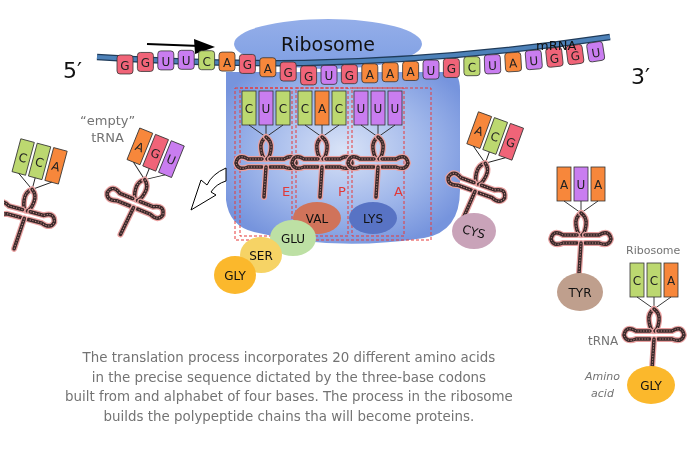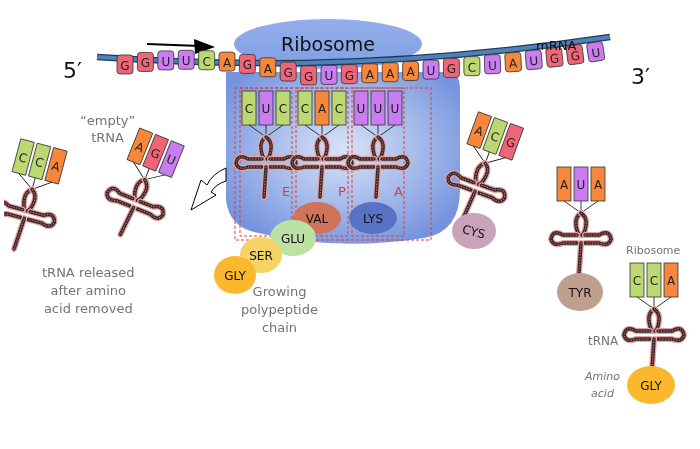--- a/index.html
+++ b/index.html
@@ -409,23 +409,21 @@
 
     <path d="M222,168 Q208,174 203,185 L197,180 L187,210 L212,195 L207,192 Q212,184 222,181 Z" fill="#ffffff" stroke="#000" stroke-width="1"></path>
 
     <text x="59" y="78" font-size="22" fill="#111">5′</text>
     <text x="627" y="84" font-size="22" fill="#111">3′</text>
     <text x="532" y="50" font-size="13" fill="#111">mRNA</text>
   </svg>
 
   <div class="lbl lbl-ml" style="left:76px; top:112px; font-size:13px;">“empty”
 tRNA</div>
-  <div class="lbl lbl-ml" style="left:38px; top:264px; font-size:13px; line-height:18px;">tRNA released
-after amino
-acid removed</div>
-  <div class="lbl lbl-ml" style="left:237px; top:283px; font-size:13px; line-height:18px;">Growing
-polypeptide
-chain</div>
   <div class="lbl" style="left:622px; top:244px; font-size:11px;">Ribosome</div>
   <div class="lbl" style="left:584px; top:334px; font-size:12px;">tRNA</div>
   <div class="lbl lbl-ml" style="left:581px; top:368px; font-size:11px; line-height:17px;font-style:italic;">Amino
 acid</div>
+  <div class="lbl lbl-ml" style="left:61px; top:348px; font-size:13.4px; line-height:19.5px;">The translation process incorporates 20 different amino acids
+in the precise sequence dictated by the three-base codons
+built from and alphabet of four bases. The process in the ribosome
+builds the polypeptide chains tha will become proteins.</div>
 </div>
 
 </body></html>

